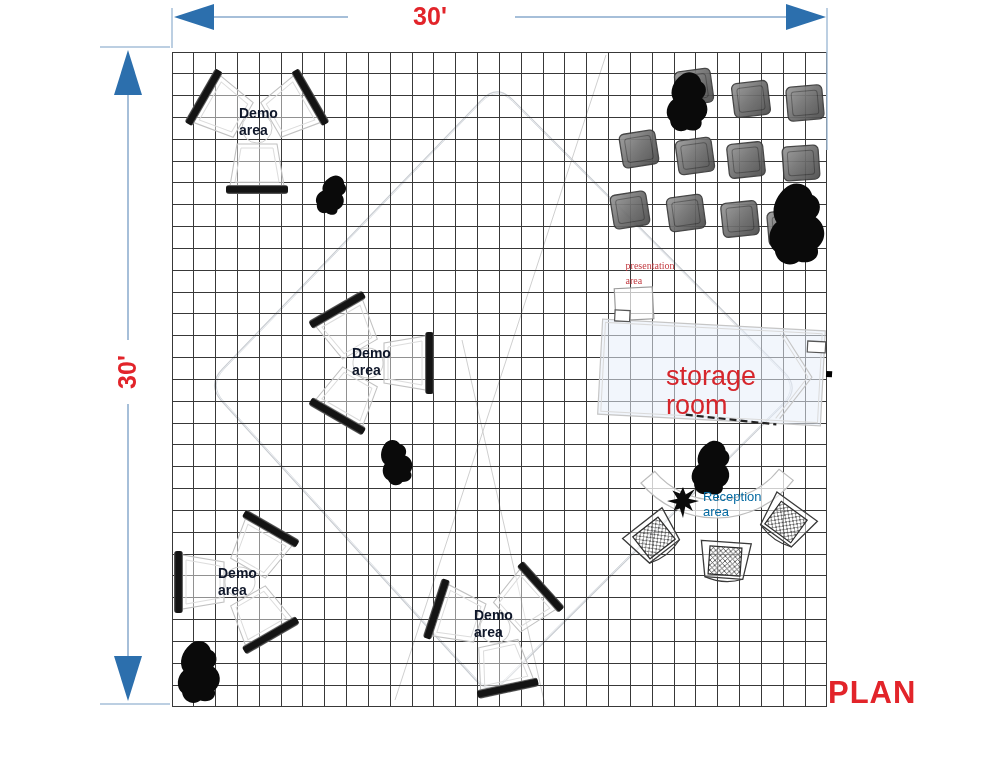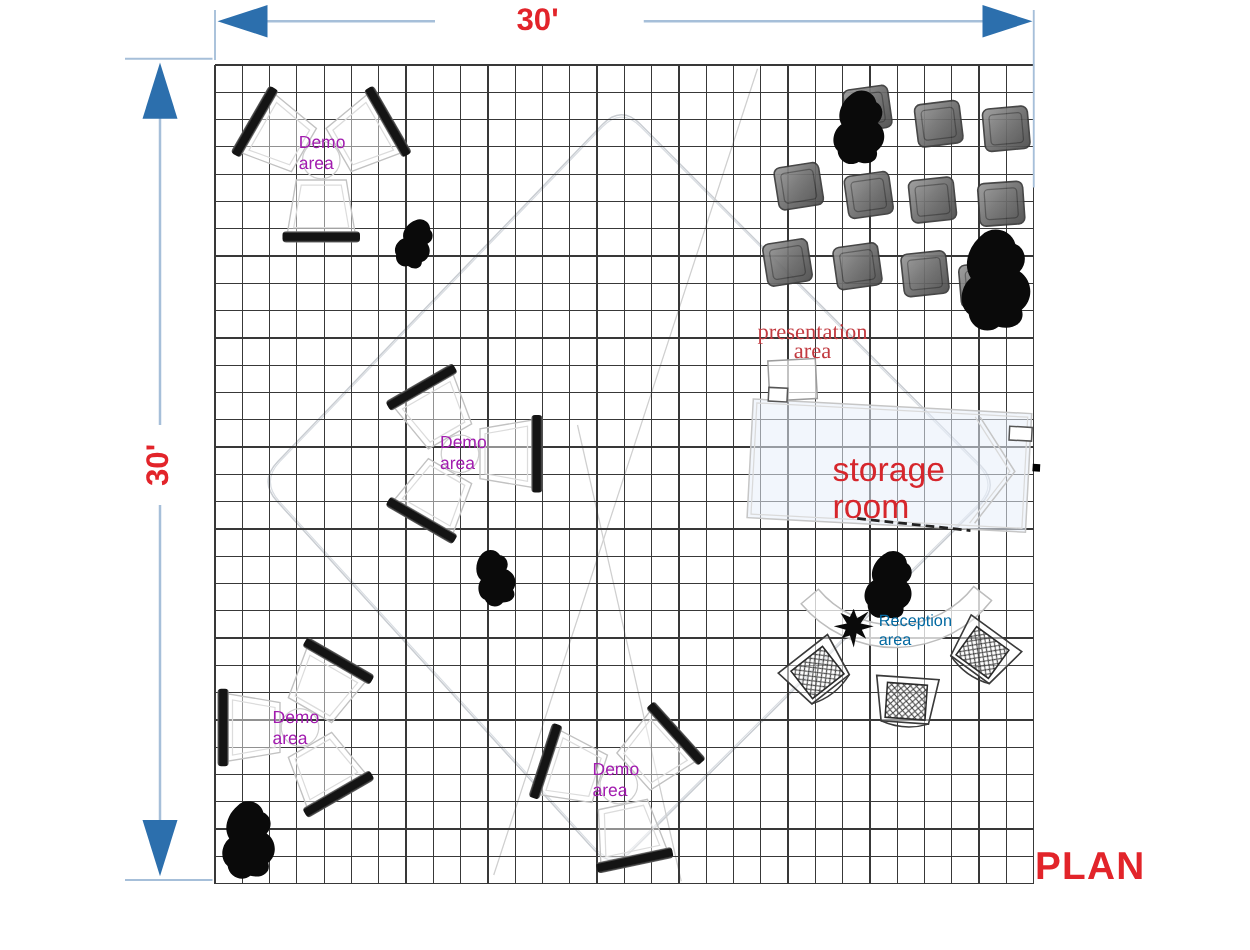--- a/index.html
+++ b/index.html
@@ -1,22 +1,22 @@
 <!DOCTYPE html>
 <html><head>
 <meta charset="utf-8">
 <style>
   html,body{margin:0;padding:0;background:#ffffff;}
   .stage{position:relative;width:1000px;height:746px;background:#fff;overflow:hidden;
          font-family:"Liberation Sans", sans-serif;}
   .stage svg{position:absolute;left:0;top:0;}
   .lbl{position:absolute;white-space:nowrap;}
-  .demo-lbl{font-size:14px;font-weight:normal;line-height:17px;color:#a21caf;}
-  .pres-lbl{font-family:"Liberation Serif", serif;font-size:18px;line-height:15px;
-            color:#c23a40;text-align:center;transform:translateX(-50%);}
+  .demo-lbl{font-size:14px;font-weight:bold;line-height:17px;color:#0f172a;}
+  .pres-lbl{font-family:"Liberation Serif", serif;font-size:10px;line-height:15px;
+            color:#c23a40;transform:translateX(-50%);}
   .stor-lbl{font-size:27px;line-height:29px;color:#d6262c;margin-top:17px;}
   .rec-lbl{font-size:13px;line-height:15px;color:#0369a1;}
   .plan-title{font-size:31px;font-weight:bold;letter-spacing:1px;color:#e2242a;}
   .dim-lbl{font-size:25px;font-weight:bold;color:#e2242a;}
   .dim-top{transform:translateX(-50%);}
   .dim-left{transform:translate(-50%,-50%) rotate(-90deg);}
 </style>
 </head>
 <body>
 

